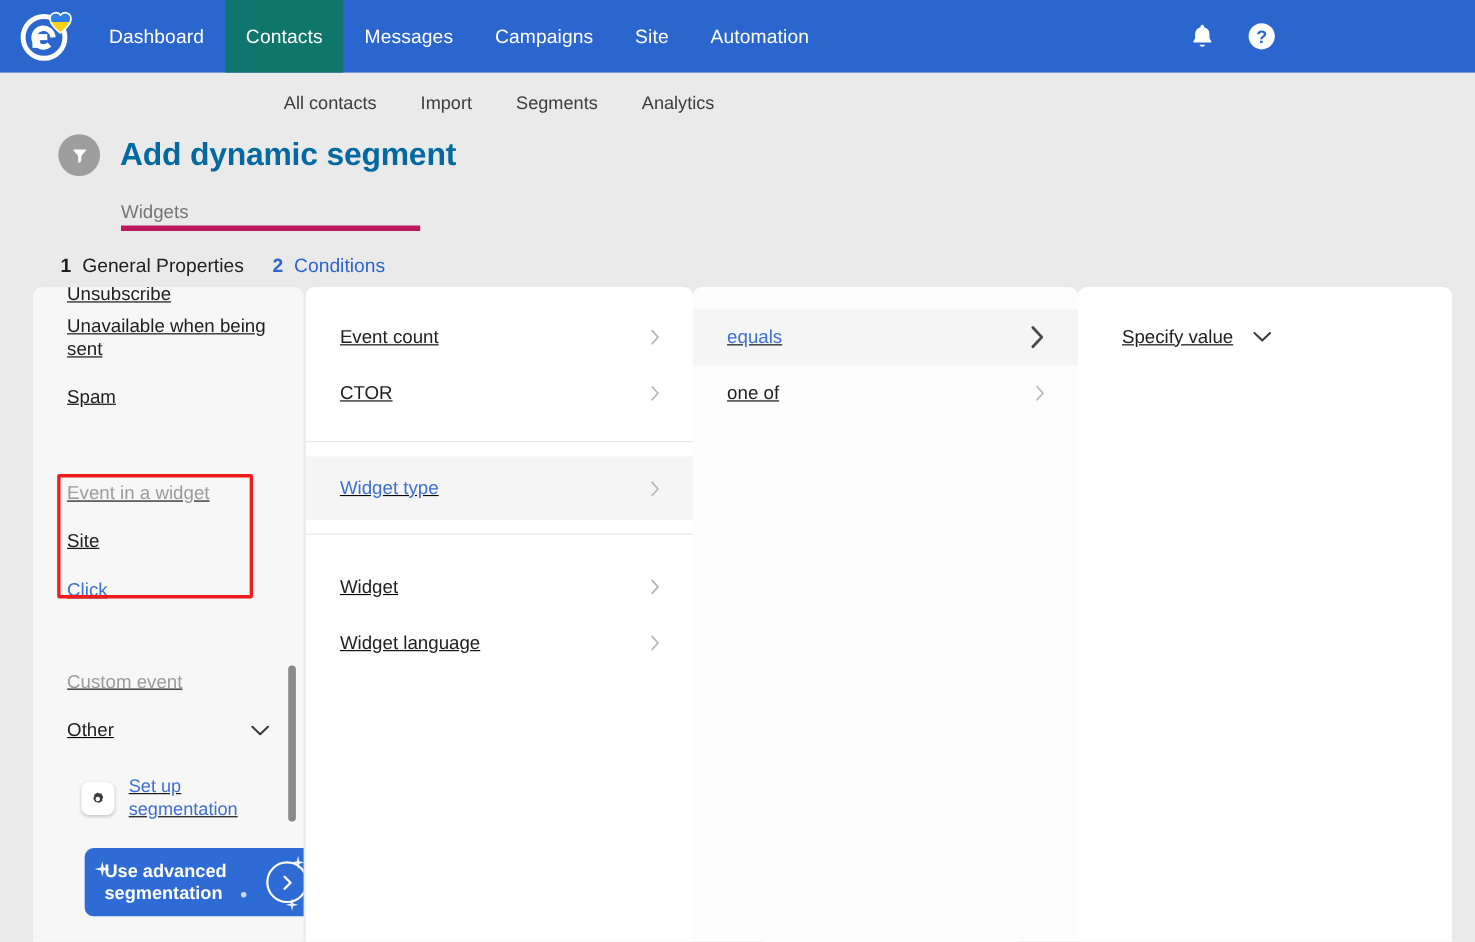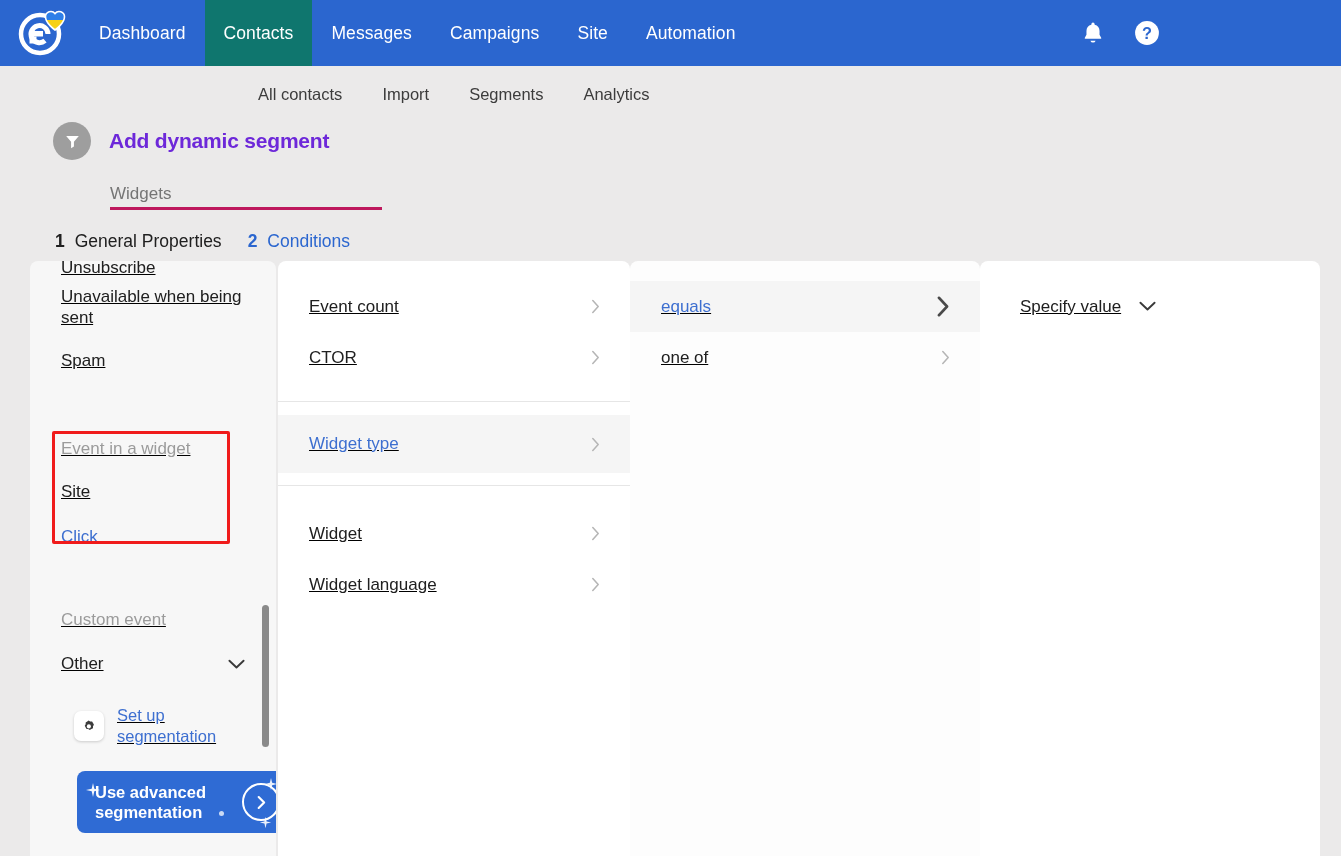--- a/index.html
+++ b/index.html
@@ -49,25 +49,25 @@
   }
 
   
   .page-head { position: absolute; top: 122px; left: 53px; }
   .head-row { display: flex; align-items: center; gap: 18px; }
   .filter-badge {
     width: 38px; height: 38px; border-radius: 50%; background: #9e9e9e;
     display: flex; align-items: center; justify-content: center; flex: 0 0 38px;
   }
   .page-title {
-    font-size: 21px; font-weight: bold; color: #6d28d9; letter-spacing: -.2px;
+    font-size: 29px; font-weight: bold; color: #0369a1; letter-spacing: -.2px;
   }
   .name-field {
     position: absolute; top: 180px; left: 110px; width: 272px; height: 30px;
-    border: none; border-bottom: 3px solid #be185d; background: transparent;
+    border: none; border-bottom: 5px solid #be185d; background: transparent;
     font-family: "Liberation Sans", sans-serif; font-size: 17px; color: #9a9a9a;
     outline: none; padding: 0;
   }
 
   
   .steps {
     position: absolute; top: 231px; left: 55px;
     display: flex; align-items: baseline; gap: 26px;
   }
   .step { display: flex; align-items: baseline; gap: 10px; cursor: pointer; }

